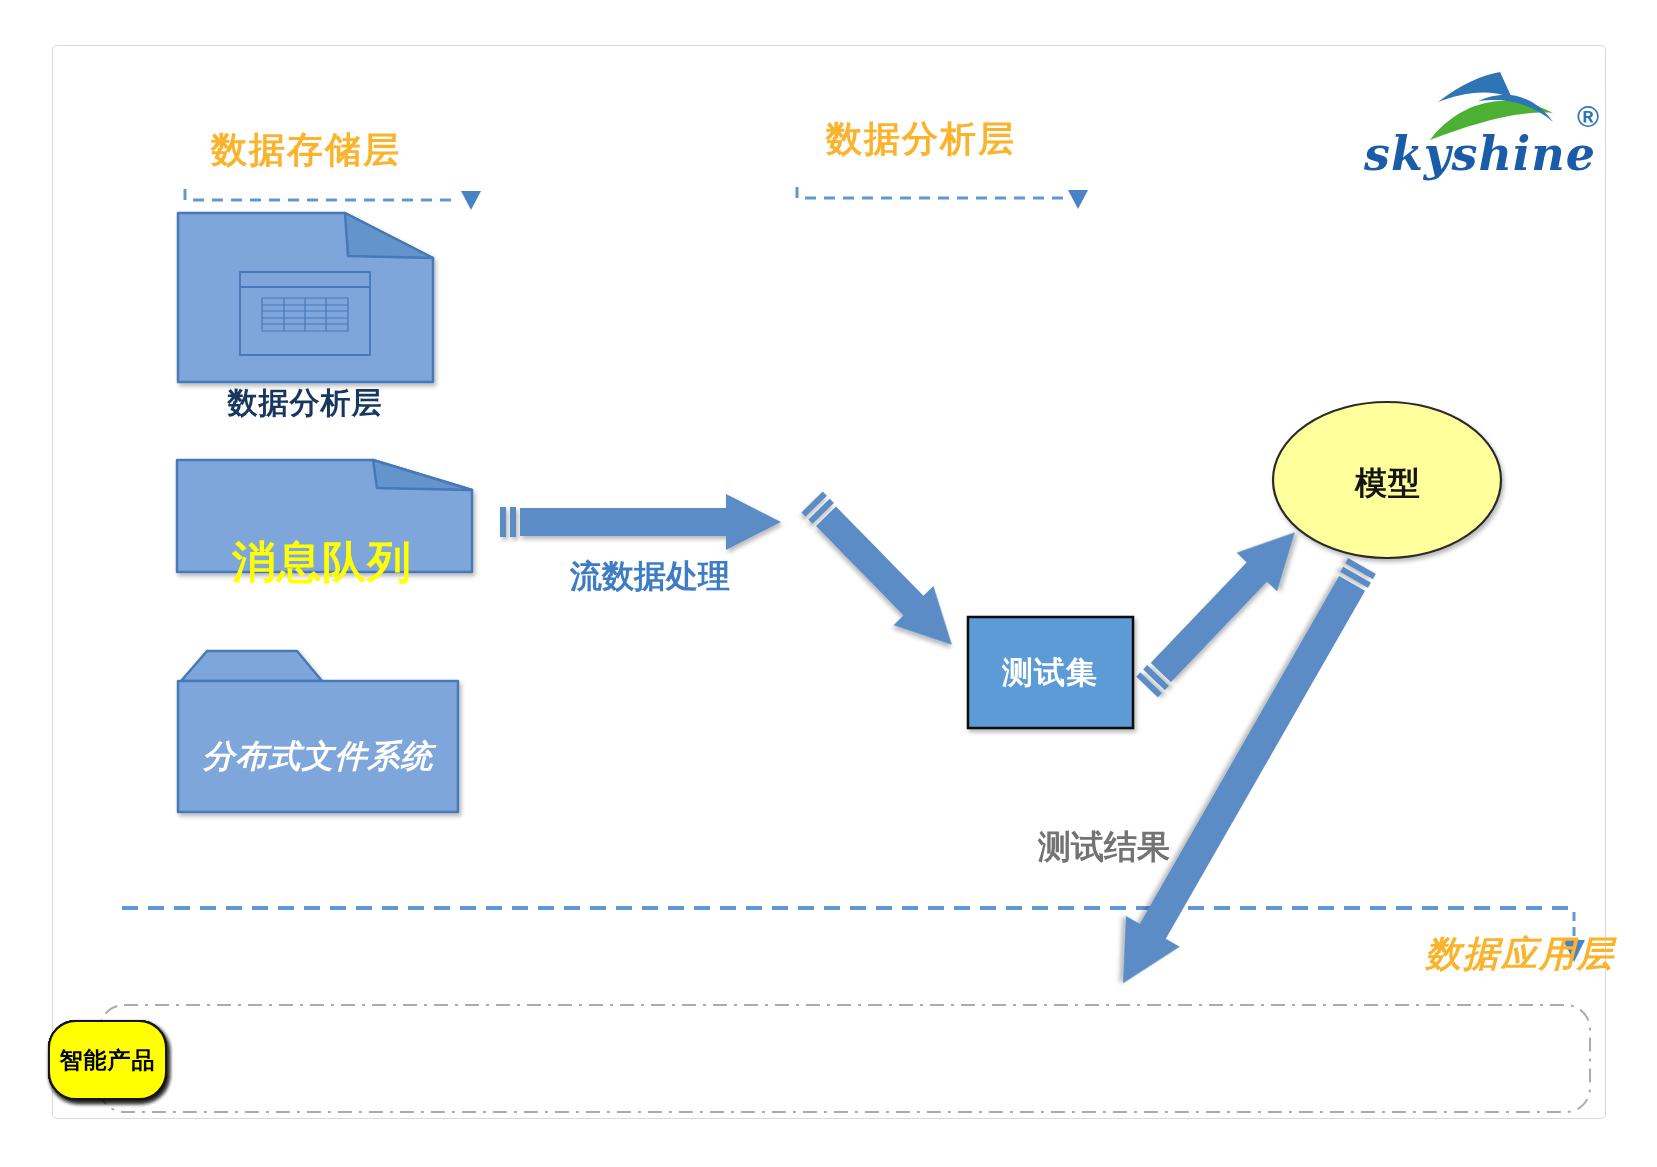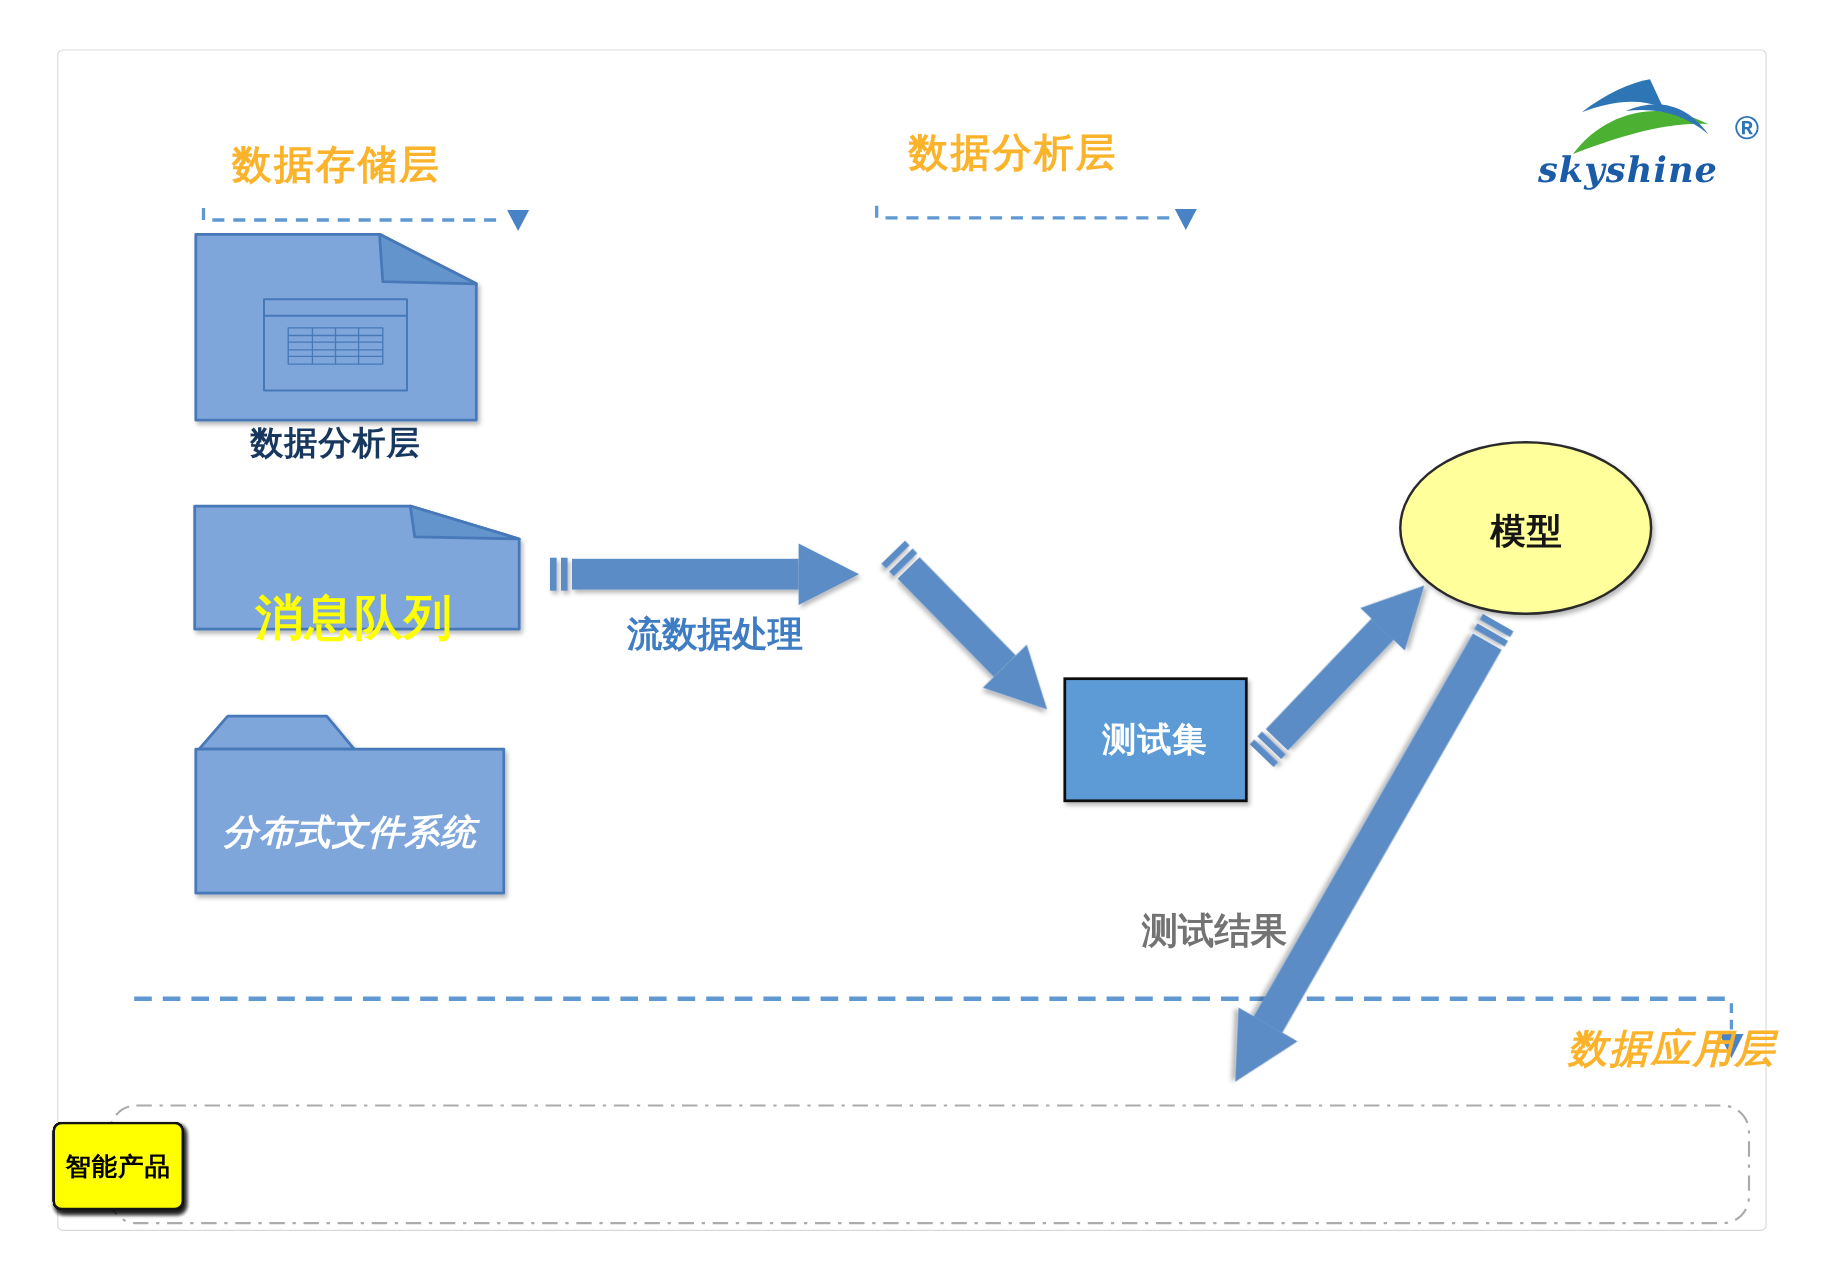--- a/index.html
+++ b/index.html
@@ -6,25 +6,25 @@
   .canvas{position:relative;width:1657px;height:1167px;background:#ffffff;overflow:hidden;
           font-family:"Liberation Sans","DejaVu Sans",sans-serif;padding-left:48px;}
   .page-border{position:absolute;left:52px;top:45px;width:1552px;height:1072px;
                border:1px solid #D9D9D9;border-radius:5px;}
   .diagram-svg{position:absolute;left:0;top:0;width:1657px;height:1167px;}
   .lbl{position:absolute;transform:translate(-50%,-50%);white-space:nowrap;font-weight:bold;}
   .layer-title{color:#FBB32B;font-size:36px;letter-spacing:2px;}
   .node-label{letter-spacing:1px;}
   .logo-text{position:absolute;left:1480px;top:154px;transform:translate(-50%,-50%);
              font-family:"DejaVu Serif","Liberation Serif",serif;font-style:italic;font-weight:bold;
-             font-size:32px;color:#1A5CA8;letter-spacing:1px;white-space:nowrap;}
+             font-size:46px;color:#1A5CA8;letter-spacing:1px;white-space:nowrap;}
   .reg-mark{position:absolute;left:1588px;top:117px;transform:translate(-50%,-50%);
             font-size:30px;color:#2E75B6;font-weight:bold;}
   .sys-box{position:absolute;top:1020px;width:115px;height:76px;background:#FFFF00;
-           border:2px solid #141414;border-radius:8px;display:flex;align-items:center;
+           border:2px solid #141414;border-radius:28px;display:flex;align-items:center;
            justify-content:center;font-size:23px;font-weight:bold;color:#000;
            box-shadow:2px 3px 4px rgba(0,0,0,0.28);letter-spacing:1px;}
   .sys-box:nth-of-type(1){left:177px}
   .sys-box:nth-of-type(2){left:375px}
   .sys-box:nth-of-type(3){left:540px}
   .sys-box:nth-of-type(4){left:753px}
   .sys-box:nth-of-type(5){left:936px}
   .sys-box:nth-of-type(6){left:1157px}
   .sys-box:nth-of-type(7){left:1353px}
 </style>

